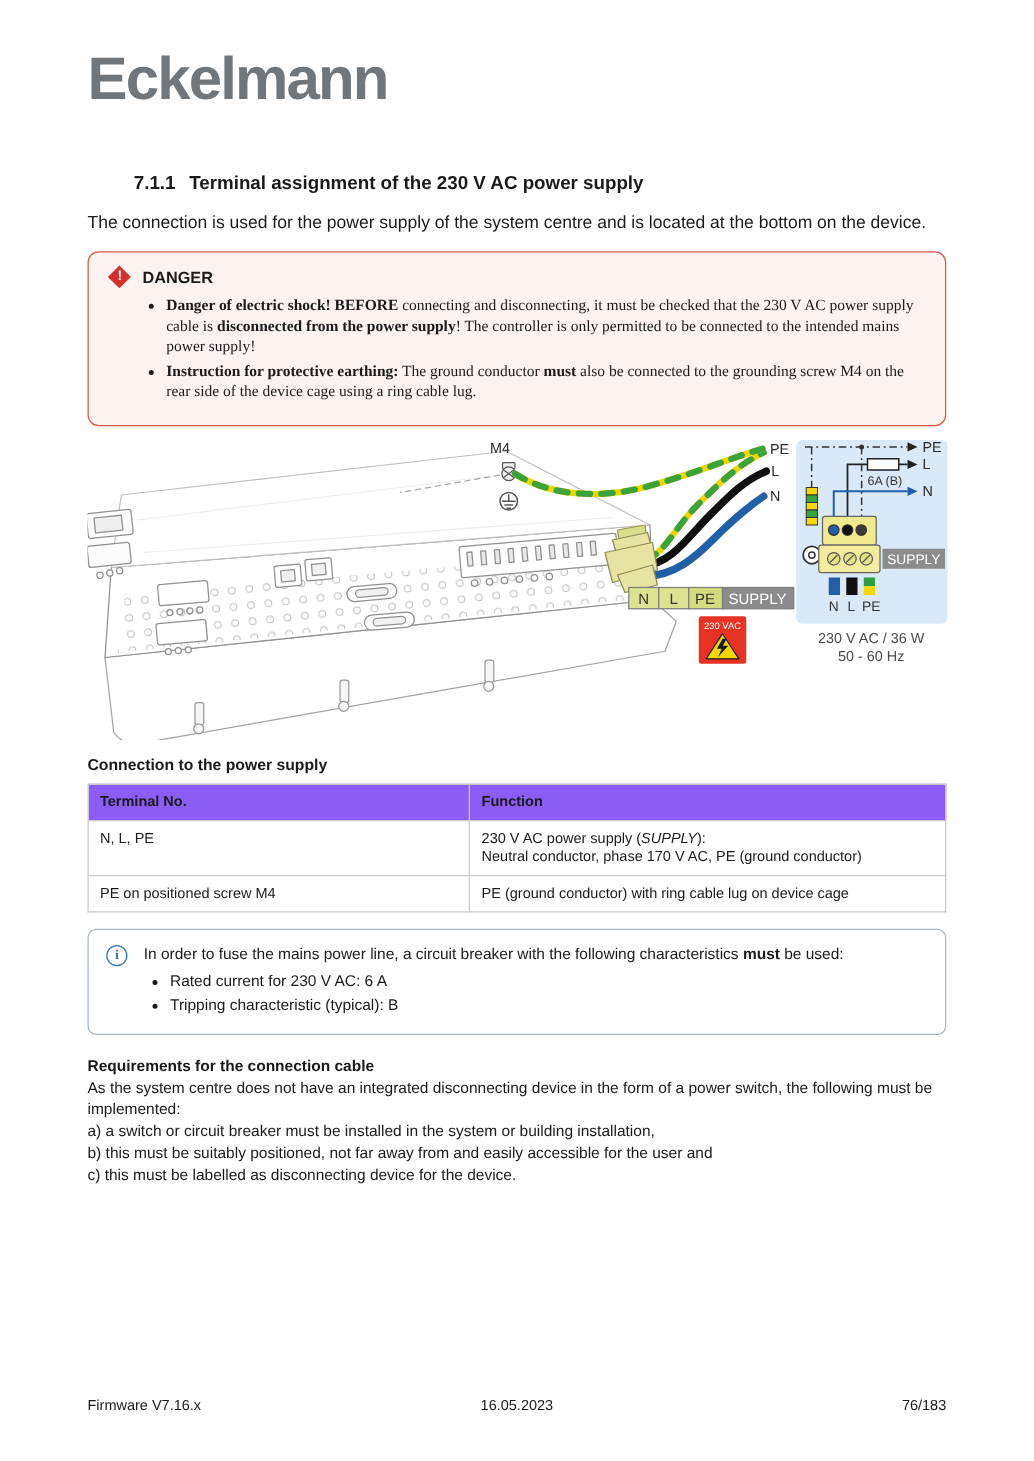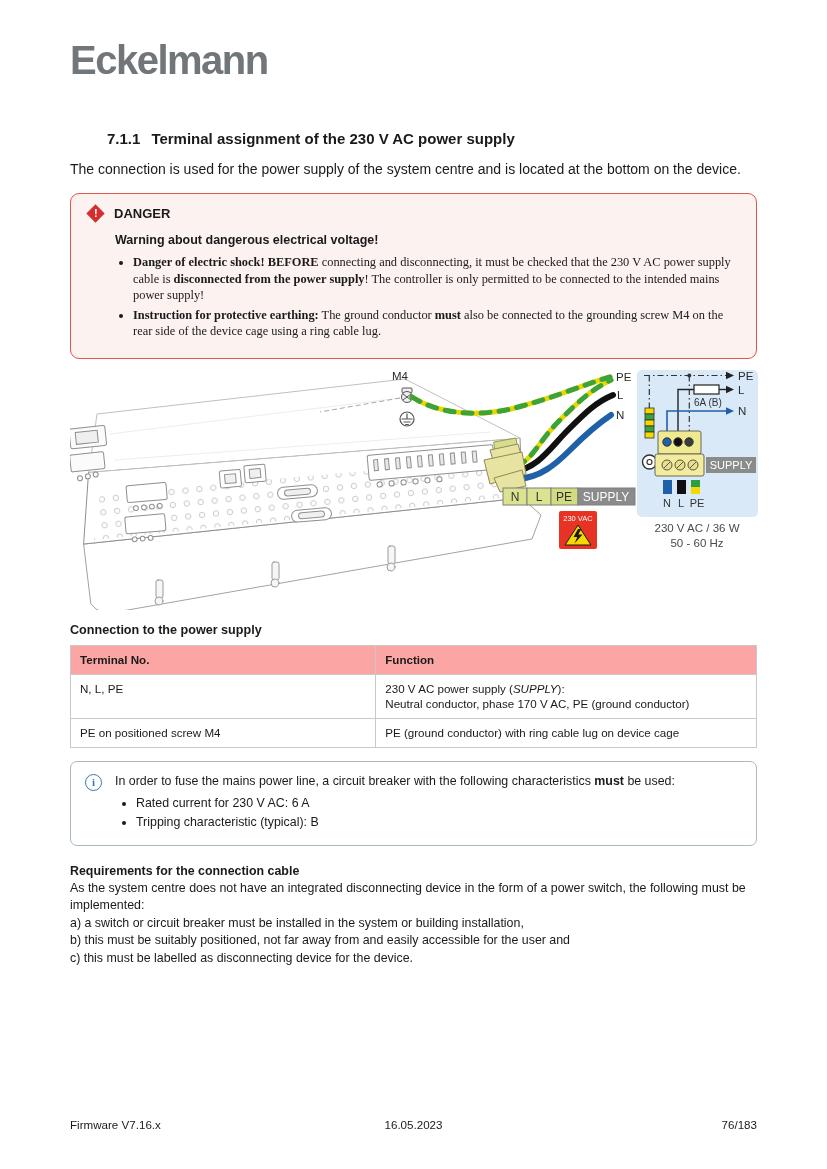--- a/index.html
+++ b/index.html
@@ -5,21 +5,21 @@
   html,body{margin:0;padding:0;}
   body{
     width:827px;height:1169px;background:#ffffff;position:relative;
     font-family:"Liberation Sans", sans-serif;color:#1a1a1a;
     -webkit-font-smoothing:antialiased;
   }
   .page{position:relative;width:827px;height:1169px;overflow:hidden;}
   .content{margin:0 70px;}
 
   .logo{
-    margin-top:40px;font-size:40px;font-weight:bold;color:#71767a;
+    margin-top:40px;font-size:48px;font-weight:bold;color:#71767a;
     letter-spacing:-1.5px;line-height:1;
   }
 
   .section-title{margin-top:50px;font-size:15px;font-weight:bold;margin-left:37px;}
   .section-title .num{margin-right:11px;}
 
   .intro{margin-top:13px;font-size:14px;line-height:1.35;}
 
   
   .danger-box{
@@ -45,21 +45,21 @@
 
   
   .sub-heading{margin-top:13px;font-size:12.6px;font-weight:bold;}
   table.term{
     margin-top:8px;width:100%;border-collapse:collapse;font-size:11.6px;
   }
   table.term th, table.term td{
     border:1px solid #c9c9c9;padding:6px 9px;text-align:left;vertical-align:top;
     line-height:1.35;font-weight:normal;
   }
-  table.term th{background:#fca5a5;font-weight:bold;}
+  table.term th{background:#8b5cf6;font-weight:bold;}
   table.term .col1{width:44.5%;}
 
   
   .info-box{
     margin-top:13px;border:1px solid #aab8c2;border-radius:7px;
     padding:11px 14px 12px 14px;display:flex;gap:13px;align-items:flex-start;
   }
   .info-icon{
     width:15px;height:15px;border:1.6px solid #3a78b5;border-radius:50%;
     color:#3a78b5;font-size:11px;font-weight:bold;line-height:15px;text-align:center;
@@ -99,21 +99,20 @@
 
     <p class="intro">The connection is used for the power supply of the system centre and is located at the bottom on the device.</p>
 
     <div class="danger-box">
       <div class="danger-head">
         <div class="danger-diamond">
             <span>!</span>
           </div>
         <div class="danger-label">DANGER</div>
       </div>
-      <div class="danger-sub">Warning about dangerous electrical voltage!</div>
       <ul>
         <li><b>Danger of electric shock! BEFORE</b><span> connecting and disconnecting, it must be checked that the 230 V AC power supply cable is </span><b>disconnected from the power supply</b><span>! The controller is only permitted to be connected to the intended mains power supply!</span></li>
         <li><b>Instruction for protective earthing:</b><span> The ground conductor </span><b>must</b><span> also be connected to the grounding screw M4 on the rear side of the device cage using a ring cable lug.</span></li>
       </ul>
     </div>
 
     <div class="figure">
       <svg width="690" height="242" viewBox="0 0 690 242">
         <defs>
           <pattern id="holes" width="14" height="13" patternUnits="userSpaceOnUse" patternTransform="rotate(-6)">

